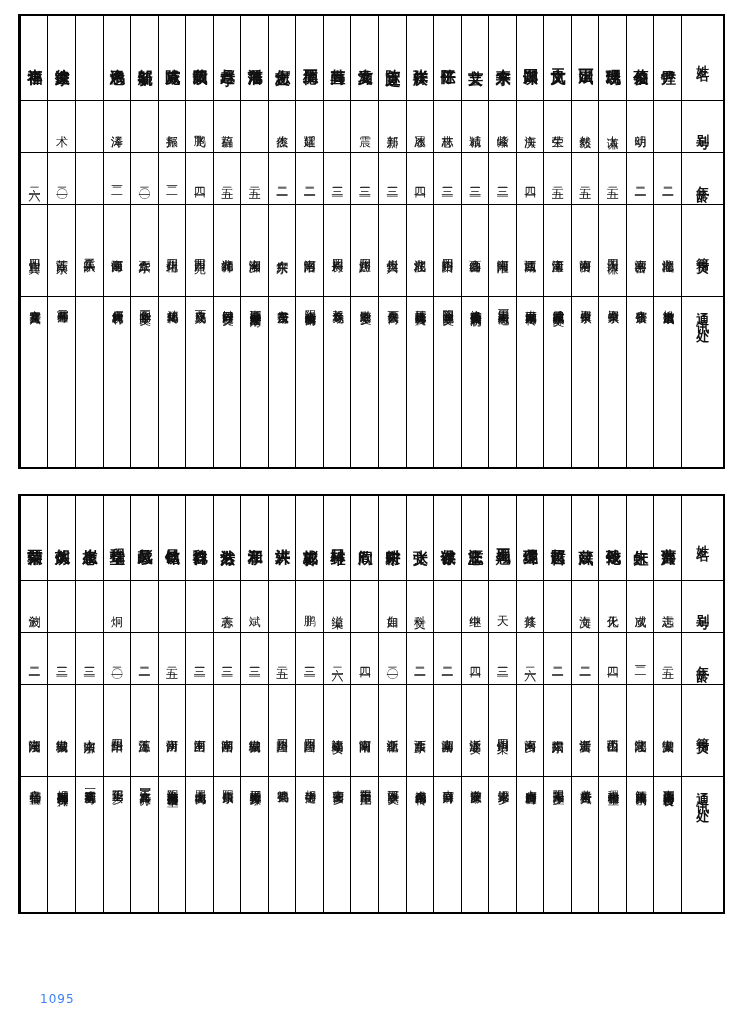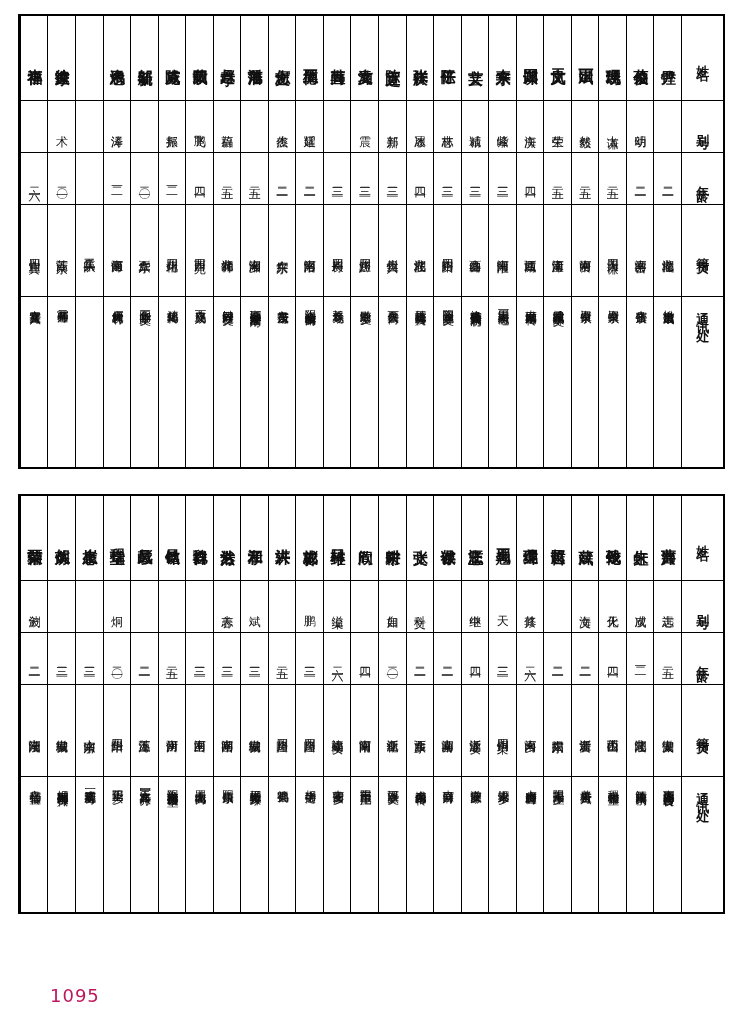--- a/index.html
+++ b/index.html
@@ -68,24 +68,24 @@
   .c-age{height:52px;font-size:12px;}
   .c-native{height:92px;font-size:12px;}
   .c-addr{flex:1 1 auto;font-size:11.5px;align-items:flex-start;padding-top:4px;}
 
   
   .hdr .v{font-size:13px;font-weight:600;letter-spacing:3px;}
   .hdr .c-addr .v{letter-spacing:9px;font-size:13px;}
 
   .pageno{
     position:absolute;
-    left:50px;bottom:18px;
-    font-size:18px;
+    left:40px;bottom:18px;
+    font-size:12px;
     font-family:"DejaVu Sans","Liberation Sans",sans-serif;
-    color:#be185d;
+    color:#3b82f6;
     letter-spacing:1px;
   }
 </style>
 </head>
 <body>
 
 <div class="page">
 
   <div class="block" id="block-1">
 

